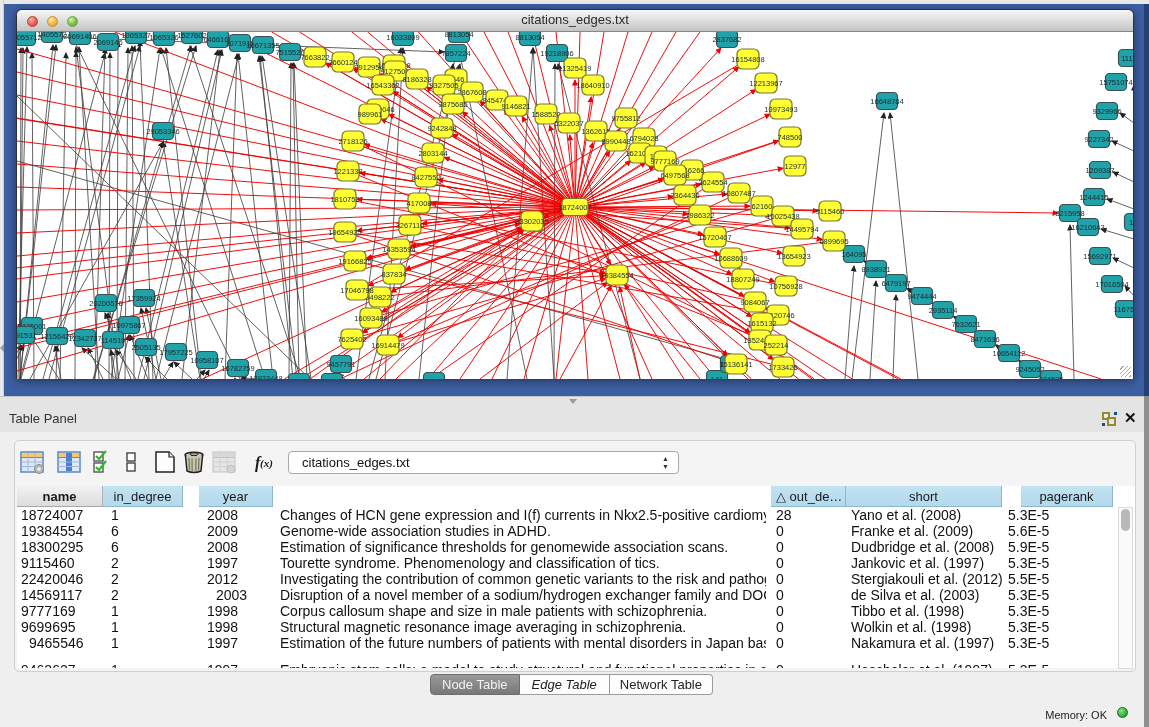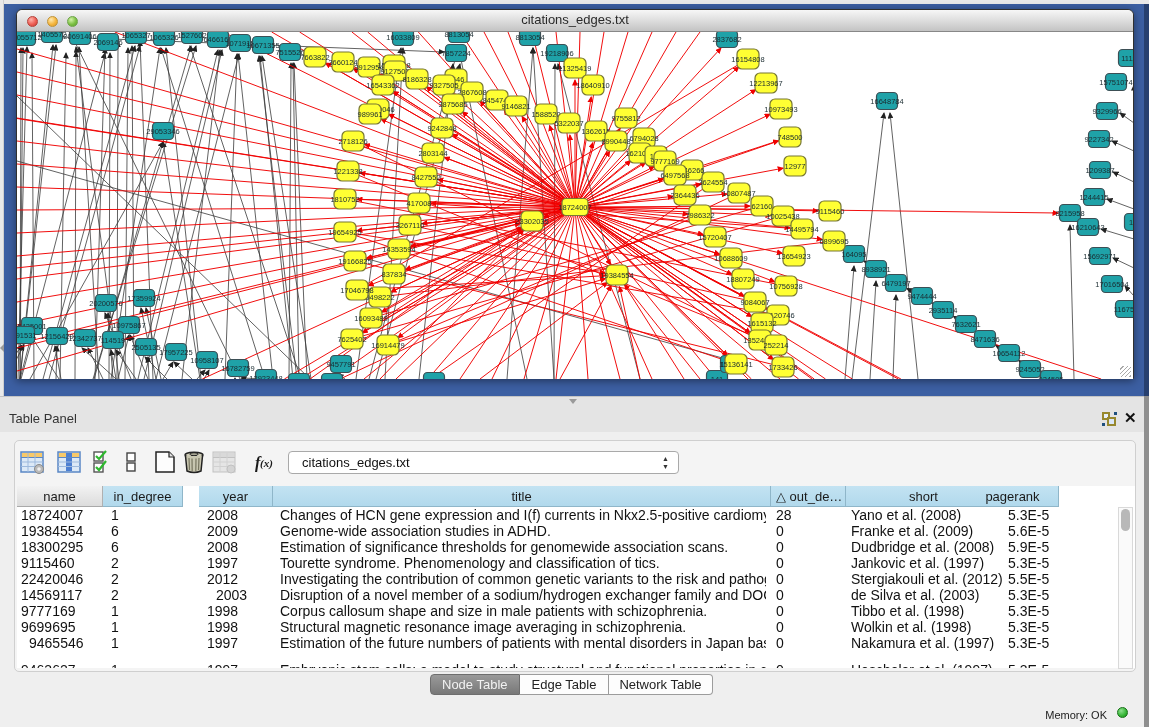--- a/index.html
+++ b/index.html
@@ -49,33 +49,33 @@
   #combo { position:absolute; left:273px; top:10px; width:391px; height:23px; background:#fff;
            border:1px solid #a9a9a9; border-radius:4px; }
   #combo .txt { position:absolute; left:13px; top:3px; font-size:13px; color:#111; }
   #combo .arr { position:absolute; right:9px; top:3px; font-size:7px; color:#333; line-height:8px; text-align:center;}
 
   
   #tbl { position:absolute; left:2px; top:45px; width:1118px; height:182px; background:#fff; overflow:hidden;}
   .hd { position:absolute; top:0; height:21px; background:linear-gradient(#c3e3f2,#b1d9ec);
         border-right:1px solid #8fb6c9; border-bottom:1px solid #8fb6c9; font-size:13px; color:#1a1a1a;
         text-align:center; line-height:21px; }
-  .hd.gray { background:linear-gradient(#f2f2f2,#dcdcdc); border-right:1px solid #b0b0b0; border-bottom:1px solid #a9a9a9;}
+  .hd.gray { background:linear-gradient(#f2f2f2,#dcdcdc); border-right:1px solid #b0b0b0; border-bottom:1px solid #a9a9a9;font-weight:bold;}
   .row { position:absolute; height:16px; font-size:14px; color:#111; white-space:nowrap; }
   .c { position:absolute; top:0; line-height:16px; }
   #vscroll { position:absolute; right:2px; top:66px; width:15px; height:162px; background:#fafafa;
              border:1px solid #d9d9d9; }
   #vthumb { position:absolute; left:2px; top:1px; width:9px; height:22px; background:#b8b8b8; border-radius:5px;}
 
   
   #tabs { left:430px; top:674px; height:21px; display:flex; font-size:13px; }
   .tab { border:1px solid #9c9c9c; padding:0 11px; line-height:19px; background:#fdfdfd; color:#222; }
   .tab.sel { background:linear-gradient(#9a9a9a,#787878); color:#f2f2f2; border-color:#6e6e6e;
              border-radius:4px 0 0 4px; }
-  .tab.mid { border-left:none; padding:0 12px; }
+  .tab.mid { border-left:none; padding:0 12px;font-style:italic; }
   .tab.last { border-left:none; border-radius:0 4px 4px 0; padding:0 10px; }
   #status { left:0; top:695px; width:1149px; height:32px; }
   #mem { position:absolute; right:42px; top:14px; font-size:11px; color:#222; }
   #memdot { position:absolute; right:21px; top:12px; width:11px; height:11px; border-radius:50%;
             background:radial-gradient(circle at 35% 30%, #8fe08f, #35b535 60%, #1d8c1d); border:1px solid #157015;}
   #rgray { left:1144px; top:396px; width:5px; height:331px; background:#8f8f8f; }
 </style>
 </head>
 <body>
   <div class="abs" id="topstrip"></div>
@@ -996,24 +996,23 @@
 </svg>
 
     <div id="combo">
       <div class="txt">citations_edges.txt</div>
       <div class="arr">▲<br>▼</div>
     </div>
     <div id="tbl">
       <div class="hd gray" style="left:0px;width:86px;">name</div>
 <div class="hd" style="left:86px;width:80px;">in_degree</div>
 <div class="hd" style="left:182px;width:74px;">year</div>
-<div class="hd" style="left:256px;width:498px;">title</div>
 <div class="hd" style="left:754px;width:75px;text-align:left;padding-left:5px;">△ out_de…</div>
 <div class="hd" style="left:829px;width:156px;">short</div>
-<div class="hd" style="left:950px;width:92px;">pagerank</div>
+<div class="hd" style="left:1004px;width:92px;">pagerank</div>
 <div class="row" style="left:0;top:21px;width:1110px;">
         <div class="c" style="left:4px;">18724007</div>
         <div class="c" style="left:94px;">1</div>
         <div class="c" style="left:190px;">2008</div>
         <div class="c" style="left:263px;max-width:486px;overflow:hidden;">Changes of HCN gene expression and I(f) currents in Nkx2.5-positive cardiomy…</div>
         <div class="c" style="left:759px;">28</div>
         <div class="c" style="left:834px;">Yano et al. (2008)</div>
         <div class="c" style="left:991px;">5.3E-5</div>
       </div>
 <div class="row" style="left:0;top:37px;width:1110px;">

